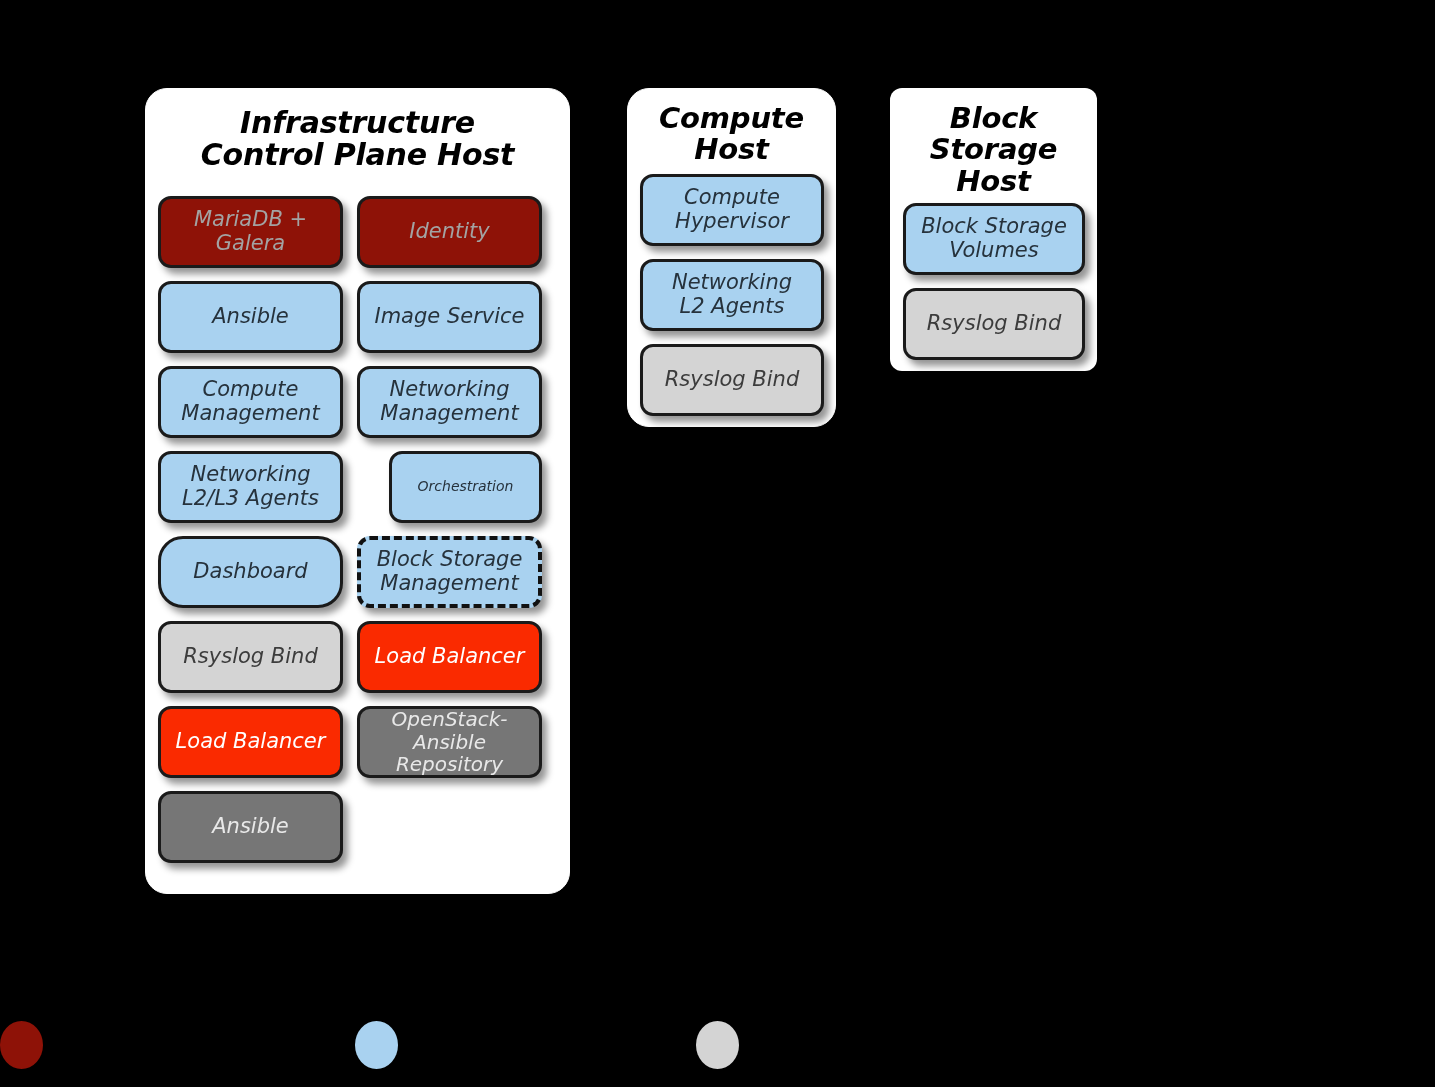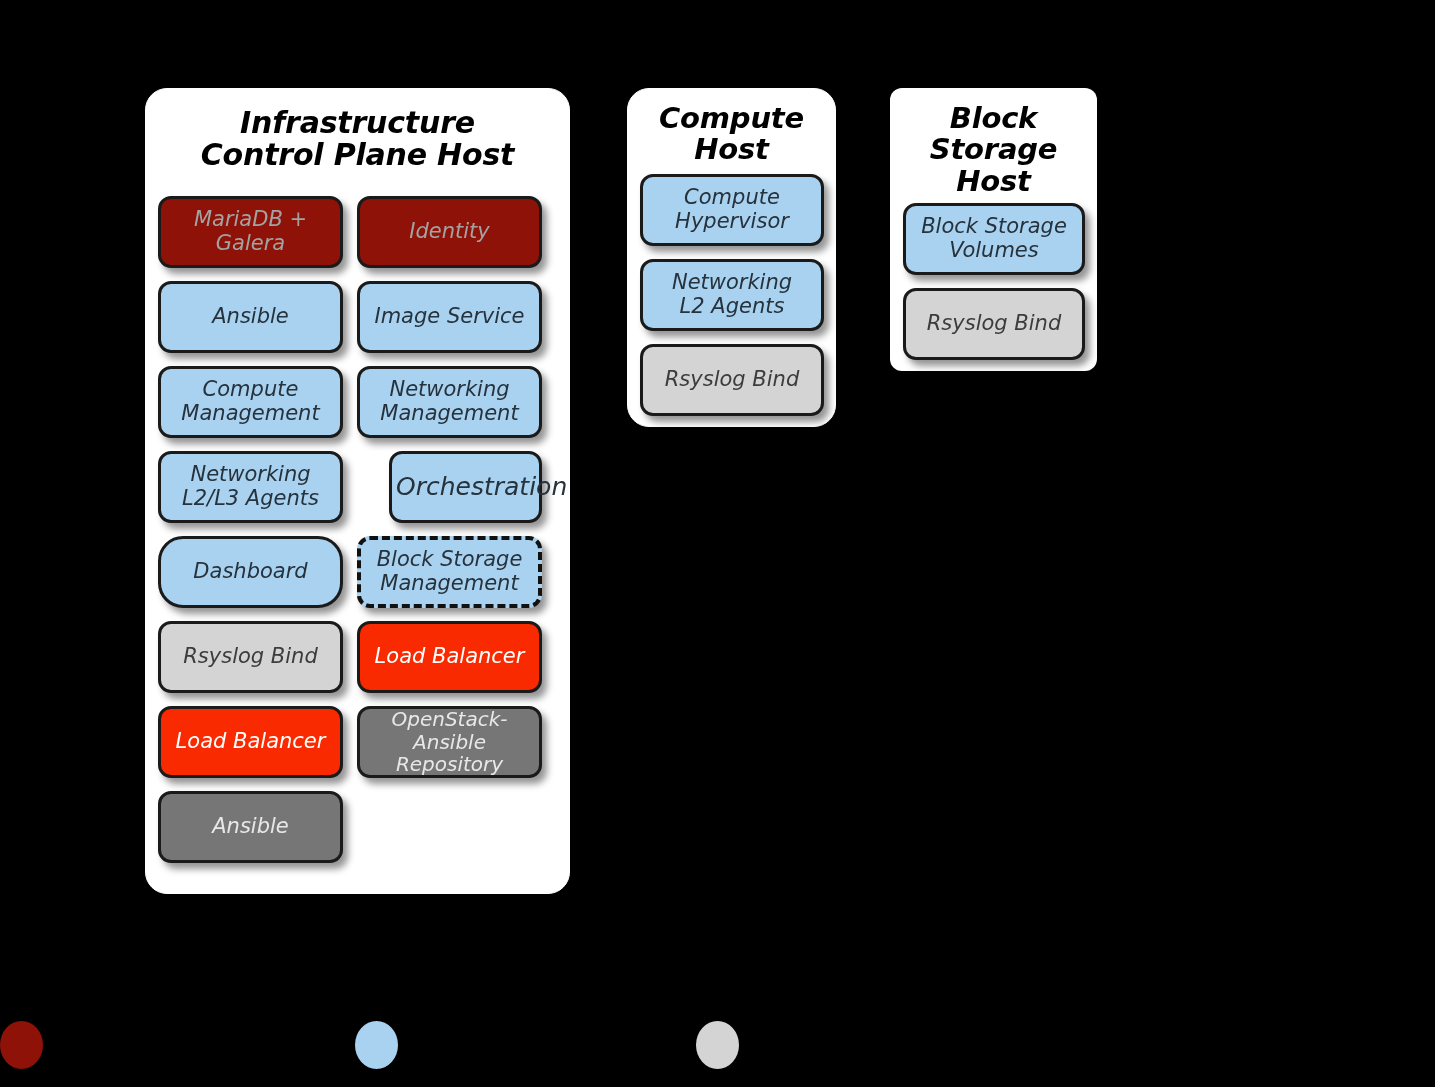--- a/index.html
+++ b/index.html
@@ -131,21 +131,21 @@
 Galera</span></div>
       <div class="svc fill-darkred border-solid" style="font-size: 21px;"><span class="svc-label">Identity</span></div>
       <div class="svc fill-lightblue border-solid" style="font-size: 21px;"><span class="svc-label">Ansible</span></div>
       <div class="svc fill-lightblue border-solid" style="font-size: 21px;"><span class="svc-label">Image Service</span></div>
       <div class="svc fill-lightblue border-solid" style="font-size: 21px;"><span class="svc-label">Compute
 Management</span></div>
       <div class="svc fill-lightblue border-solid" style="font-size: 21px;"><span class="svc-label">Networking
 Management</span></div>
       <div class="svc fill-lightblue border-solid" style="font-size: 21px;"><span class="svc-label">Networking
 L2/L3 Agents</span></div>
-      <div class="svc fill-lightblue border-solid" style="font-size: 25px; margin-left: 32px;"><span class="svc-label">Orchestration</span></div>
+      <div class="svc fill-lightblue border-solid" style="font-size: 14px; margin-left: 32px;"><span class="svc-label">Orchestration</span></div>
       <div class="svc fill-lightblue border-solid" style="font-size: 21px; border-radius: 25px;"><span class="svc-label">Dashboard</span></div>
       <div class="svc fill-lightblue border-dashdot" style="font-size: 21px;"><span class="svc-label">Block Storage
 Management</span></div>
       <div class="svc fill-lightgray border-solid" style="font-size: 21px;"><span class="svc-label">Rsyslog Bind</span></div>
       <div class="svc fill-red border-solid" style="font-size: 21px;"><span class="svc-label">Load Balancer</span></div>
       <div class="svc fill-red border-solid" style="font-size: 21px;"><span class="svc-label">Load Balancer</span></div>
       <div class="svc fill-darkgray border-solid" style="font-size: 20px;"><span class="svc-label">OpenStack-
 Ansible
 Repository</span></div>
       <div class="svc fill-darkgray border-solid" style="font-size: 21px;"><span class="svc-label">Ansible</span></div>

